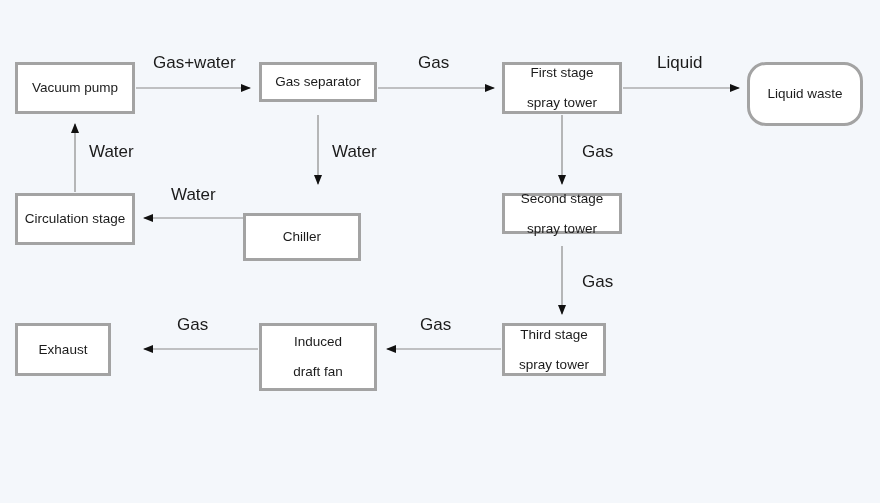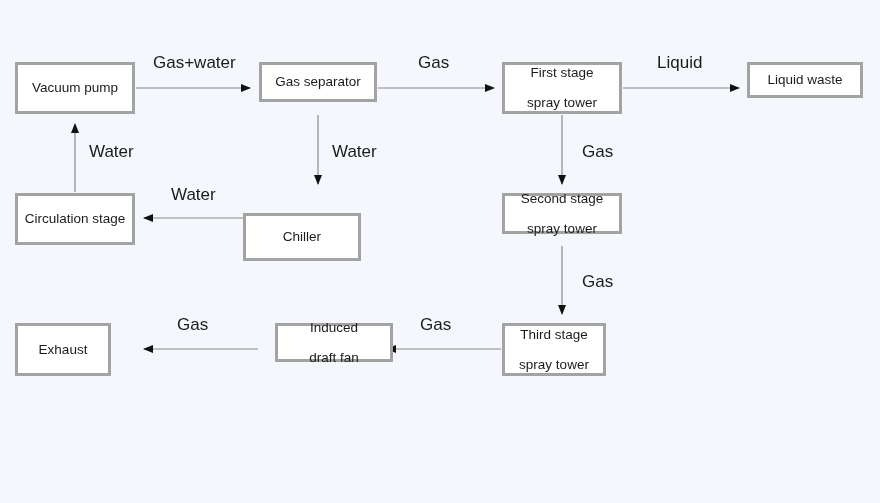--- a/index.html
+++ b/index.html
@@ -95,42 +95,42 @@
 
   <div class="node" style="left:259px; top:62px; width:118px; height:40px;">
     <span class="ln">Gas separator</span>
   </div>
 
   <div class="node two-line" style="left:502px; top:62px; width:120px; height:52px;">
     <span class="ln">First stage</span>
     <span class="ln">spray tower</span>
   </div>
 
-  <div class="node" style="left:747px; top:62px; width:116px; height:36px;">
+  <div class="node" style="left:747px; top:62px; width:116px; height:64px;border-radius:19px;">
     <span class="ln">Liquid waste</span>
   </div>
 
   <div class="node" style="left:15px; top:193px; width:120px; height:52px;">
     <span class="ln">Circulation stage</span>
   </div>
 
   <div class="node" style="left:243px; top:193px; width:118px; height:48px;margin-top:20px;">
     <span class="ln">Chiller</span>
   </div>
 
   <div class="node two-line" style="left:502px; top:193px; width:120px; height:41px;">
     <span class="ln">Second stage</span>
     <span class="ln">spray tower</span>
   </div>
 
   <div class="node" style="left:15px; top:323px; width:96px; height:53px;">
     <span class="ln">Exhaust</span>
   </div>
 
-  <div class="node two-line" style="left:275px; top:323px; width:118px; height:39px;">
+  <div class="node two-line" style="left:259px; top:323px; width:118px; height:68px;">
     <span class="ln">Induced</span>
     <span class="ln">draft fan</span>
   </div>
 
   <div class="node two-line" style="left:502px; top:323px; width:104px; height:53px;">
     <span class="ln">Third stage</span>
     <span class="ln">spray tower</span>
   </div>
 
   <div class="edge-label" style="left:153px; top:54px;">Gas+water</div>

